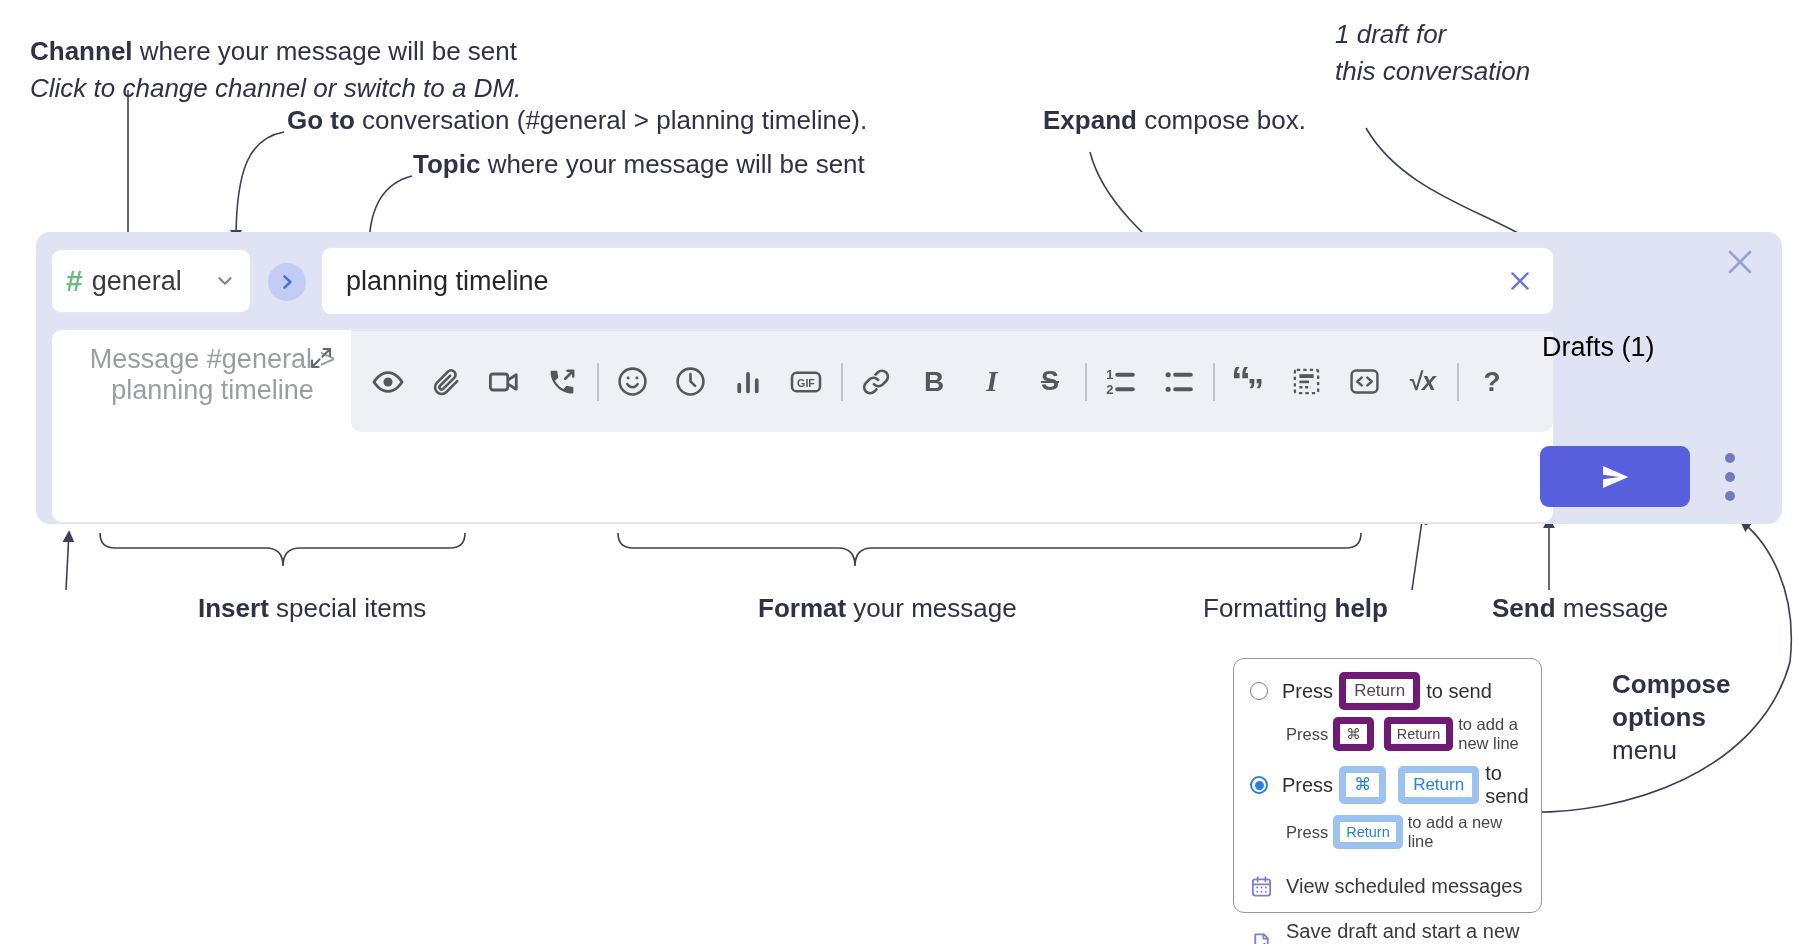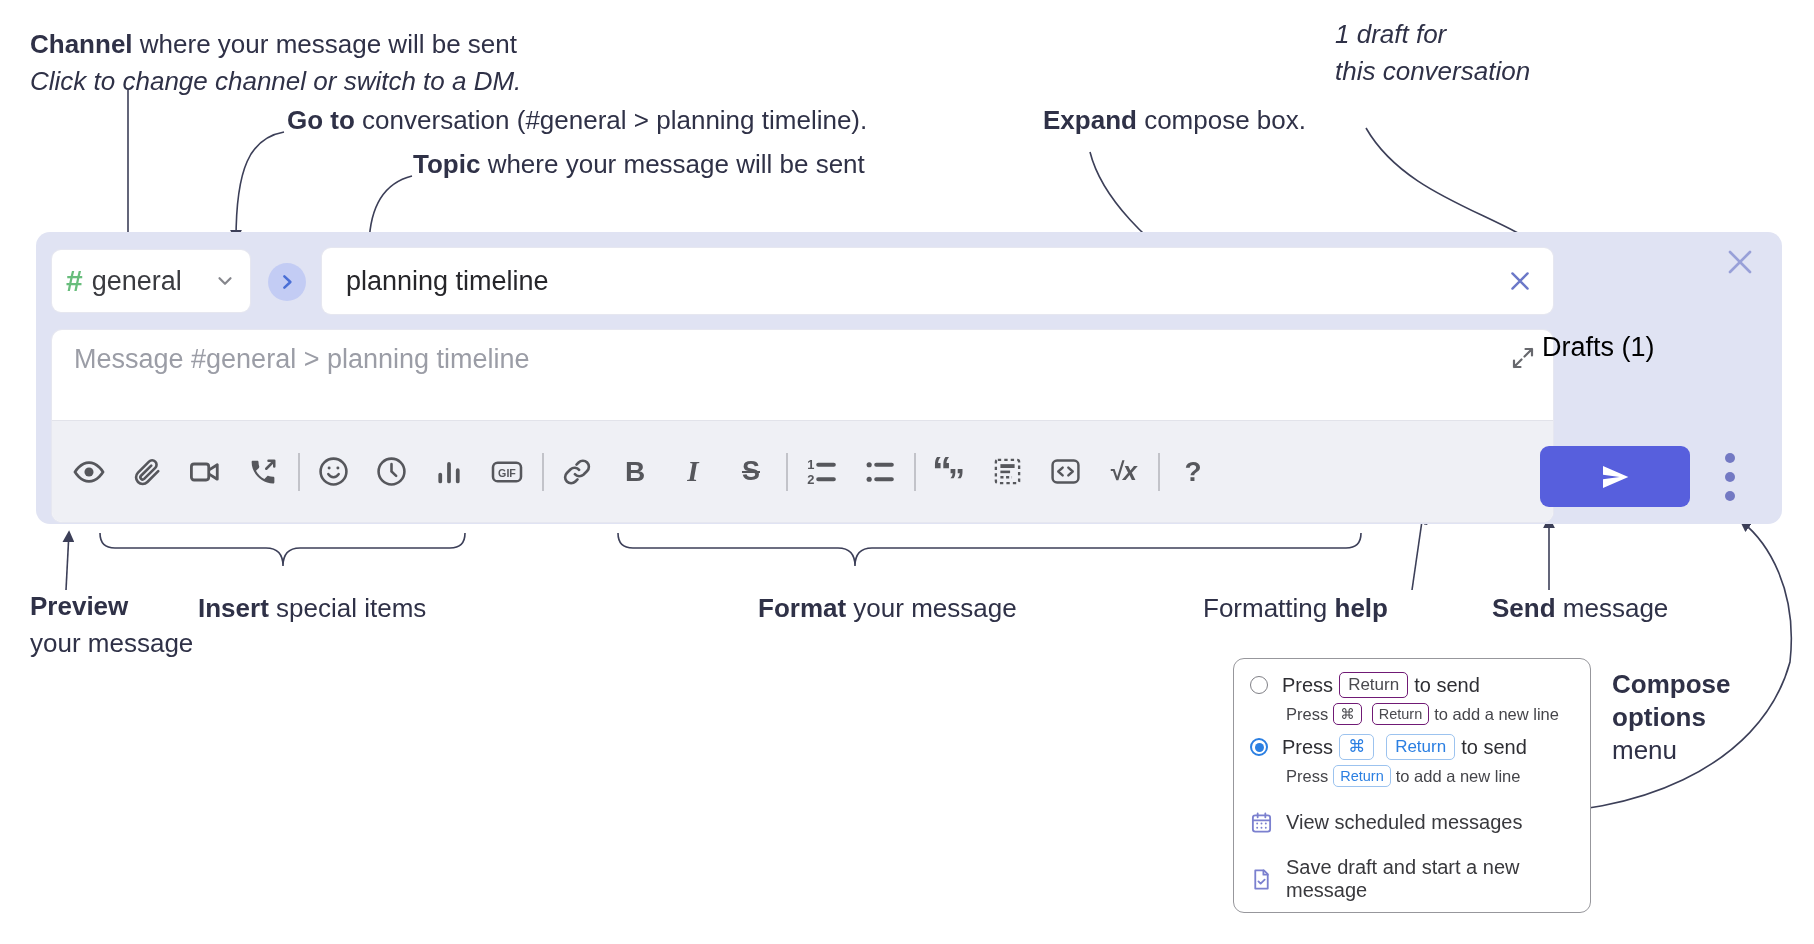--- a/index.html
+++ b/index.html
@@ -20,21 +20,21 @@
                box-shadow:0 0 0 1px #e6e7f0;}
   .hash{color:#68bd7c;font-size:30px;font-weight:700;margin-right:9px;}
   .chan-name{font-size:27px;color:#3a3b40;flex:1;}
   .circle-btn{position:absolute;left:232px;top:31px;width:38px;height:38px;border-radius:50%;
               background:#c3ccf4;display:flex;align-items:center;justify-content:center;}
   .topic-box{position:absolute;left:286px;top:16px;width:1231px;height:66px;background:#fff;
              border-radius:9px;display:flex;align-items:center;box-sizing:border-box;
              padding:0 20px 0 24px;box-shadow:0 0 0 1px #e6e7f0;}
   .topic-text{font-size:27px;color:#26262a;flex:1;}
   .msg-box{position:absolute;left:16px;top:98px;width:1501px;height:192px;background:#fff;
-           border-radius:10px;display:flex;flex-direction:column;box-shadow:0 0 0 1px #e6e7f0;text-align:center;}
+           border-radius:10px;display:flex;box-shadow:0 0 0 1px #e6e7f0;text-align:center;}
   .msg-area{flex:1;position:relative;}
   .placeholder{position:absolute;left:22px;top:14px;font-size:27px;color:#9b9da6;}
   .expand-btn{position:absolute;right:18px;top:16px;width:24px;height:24px;}
   .toolbar{height:73px;background:#eff0f5;border-top:1px solid #e2e3ea;
            border-radius:0 0 10px 10px;display:flex;align-items:center;padding:14px 20px;}
   .tb{width:34px;height:40px;display:flex;align-items:center;justify-content:center;
       margin-right:24px;flex:0 0 auto;color:#56575c;}
   .tb-sep{width:2px;height:38px;background:#c2c3c9;margin:0 16px 0 -6px;flex:0 0 auto;}
   .glyph-b{font-size:28px;font-weight:800;}
   .glyph-i{font-family:"Liberation Serif",serif;font-style:italic;font-weight:700;font-size:29px;}
@@ -45,30 +45,30 @@
   .glyph-q .q2{position:absolute;left:16px;top:8px;font-size:34px;font-weight:700;line-height:1;}
   .glyph-help{font-size:28px;font-weight:600;}
   .drafts-link{position:absolute;left:1506px;top:100px;font-size:27px;color:#000000;z-index:2;}
   .send-btn{position:absolute;left:1504px;top:214px;width:150px;height:61px;border-radius:9px;
             background:#575fdd;display:flex;align-items:center;justify-content:center;}
   .dots-btn{position:absolute;left:1672px;top:216px;width:44px;height:58px;display:flex;
             align-items:center;justify-content:center;}
   .close-btn{position:absolute;right:26px;top:14px;width:32px;height:32px;}
 
   
-  .menu{position:absolute;left:1233px;top:658px;width:358px;height:255px;background:#fff;
+  .menu{position:absolute;left:1233px;top:658px;width:309px;height:255px;background:#fff;
         border:1.5px solid #97979c;border-radius:11px;z-index:2;box-sizing:border-box;
         display:flex;flex-direction:column;padding:10px 0 6px 0;}
   .mrow{display:flex;align-items:center;padding:3px 16px;font-size:20px;color:#2e2e33;}
   .msub{display:flex;align-items:center;padding:2px 16px 6px 52px;font-size:16.5px;color:#45454a;}
   .radio{width:18px;height:18px;border-radius:50%;border:1.5px solid #808086;margin-right:14px;
          box-sizing:border-box;display:flex;align-items:center;justify-content:center;flex:0 0 auto;}
   .radio.sel{border:2px solid #2b7fe2;}
   .radio.sel .dot{width:9px;height:9px;border-radius:50%;background:#2b7fe2;}
-  .kbd{border:1px solid #701a75;border-radius:5px;background:#fff;color:#4a4a4f;
+  .kbd{border:7px solid #701a75;border-radius:5px;background:#fff;color:#4a4a4f;
        padding:0 8px;margin:0 6px;font-size:17px;line-height:24px;display:inline-block;}
   .msub .kbd{font-size:14.5px;line-height:20px;padding:0 6px;margin:0 5px;}
   .kbd.blue{color:#2b7fe2;border-color:#9cc3ef;}
   .mdiv{height:1px;background:#d8d8dc;margin:6px 0;}
   .mitem{display:flex;align-items:center;padding:5px 16px;font-size:20px;color:#39393d;}
   .mitem .micon{width:24px;height:24px;margin-right:12px;flex:0 0 auto;display:flex;align-items:center;}
 </style>
 </head>
 <body>
 
@@ -88,21 +88,21 @@
       <path d="M1366 128 C1420 222 1572 218 1574 303" marker-end="url(#ah)"></path>
       <path d="M66 590 L69 532" marker-end="url(#ah)"></path>
       <path d="M1412 590 L1423 514" marker-end="url(#ah)"></path>
       <path d="M1549 590 L1549 518" marker-end="url(#ah)"></path>
       <path d="M1520 812 C1625 816 1760 772 1790 662 C1798 590 1768 542 1741 521" marker-end="url(#ah)"></path>
       <path d="M100 533 Q100 548 115 548 L266 548 Q283 548 283 566 Q283 548 300 548 L450 548 Q465 548 465 533"></path>
       <path d="M618 533 Q618 548 633 548 L838 548 Q855 548 855 566 Q855 548 872 548 L1346 548 Q1361 548 1361 533"></path>
     </g>
   </svg>
 
-  <div class="ann" style="left:30px;top:26px;">
+  <div class="ann" style="left:30px;top:33px;">
     <div><b>Channel</b><span> where your message will be sent</span></div>
     <div class="it">Click to change channel or switch to a DM.</div>
   </div>
   <div class="ann" style="left:287px;top:102px;">
     <b>Go to</b><span> conversation (#general &gt; planning timeline).</span>
   </div>
   <div class="ann" style="left:1043px;top:102px;">
     <b>Expand</b><span> compose box.</span>
   </div>
   <div class="ann" style="left:413px;top:146px;">
@@ -259,24 +259,20 @@
           <circle cx="7" cy="26" r="5" fill="#7379c3"></circle>
           <circle cx="7" cy="45" r="5" fill="#7379c3"></circle>
       </svg>
     </div>
 
     <svg class="close-btn" viewBox="0 0 24 24">
       <path d="M4.5 4.5l15 15M19.5 4.5l-15 15" stroke="#98a0d8" stroke-width="2" fill="none" stroke-linecap="round"></path>
     </svg>
   </div>
 
-  <div class="ann" style="left:30px;top:588px;">
-    <div><b>Preview</b></div>
-    <div>your message</div>
-  </div>
   <div class="ann" style="left:198px;top:590px;">
     <b>Insert</b><span> special items</span>
   </div>
   <div class="ann" style="left:758px;top:590px;">
     <b>Format</b><span> your message</span>
   </div>
   <div class="ann" style="left:1203px;top:590px;">
     <span>Formatting </span><b>help</b>
   </div>
   <div class="ann" style="left:1492px;top:590px;">

